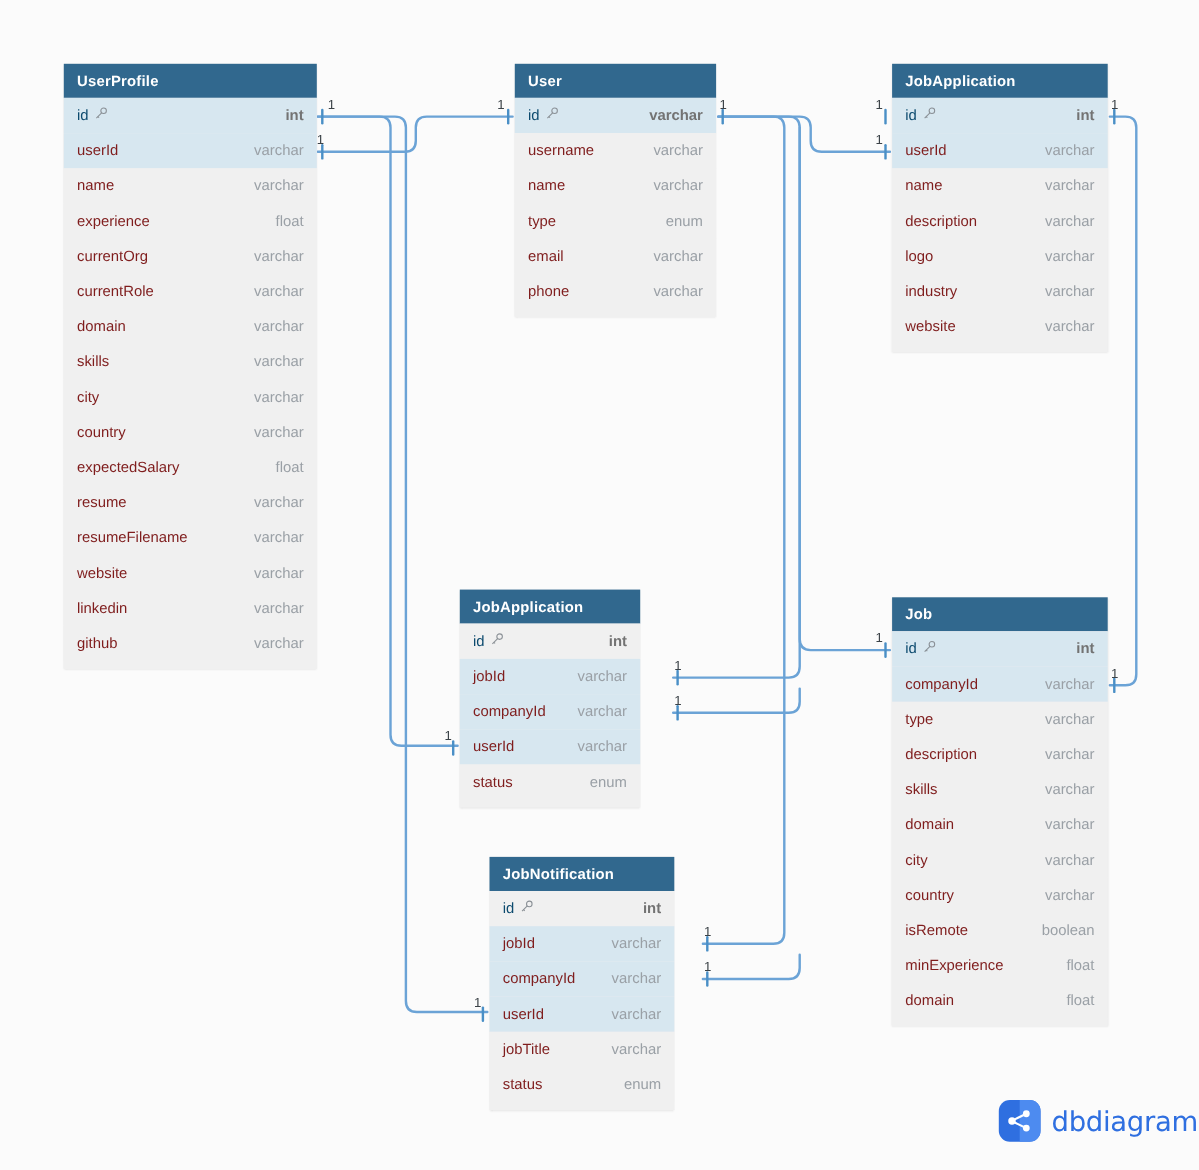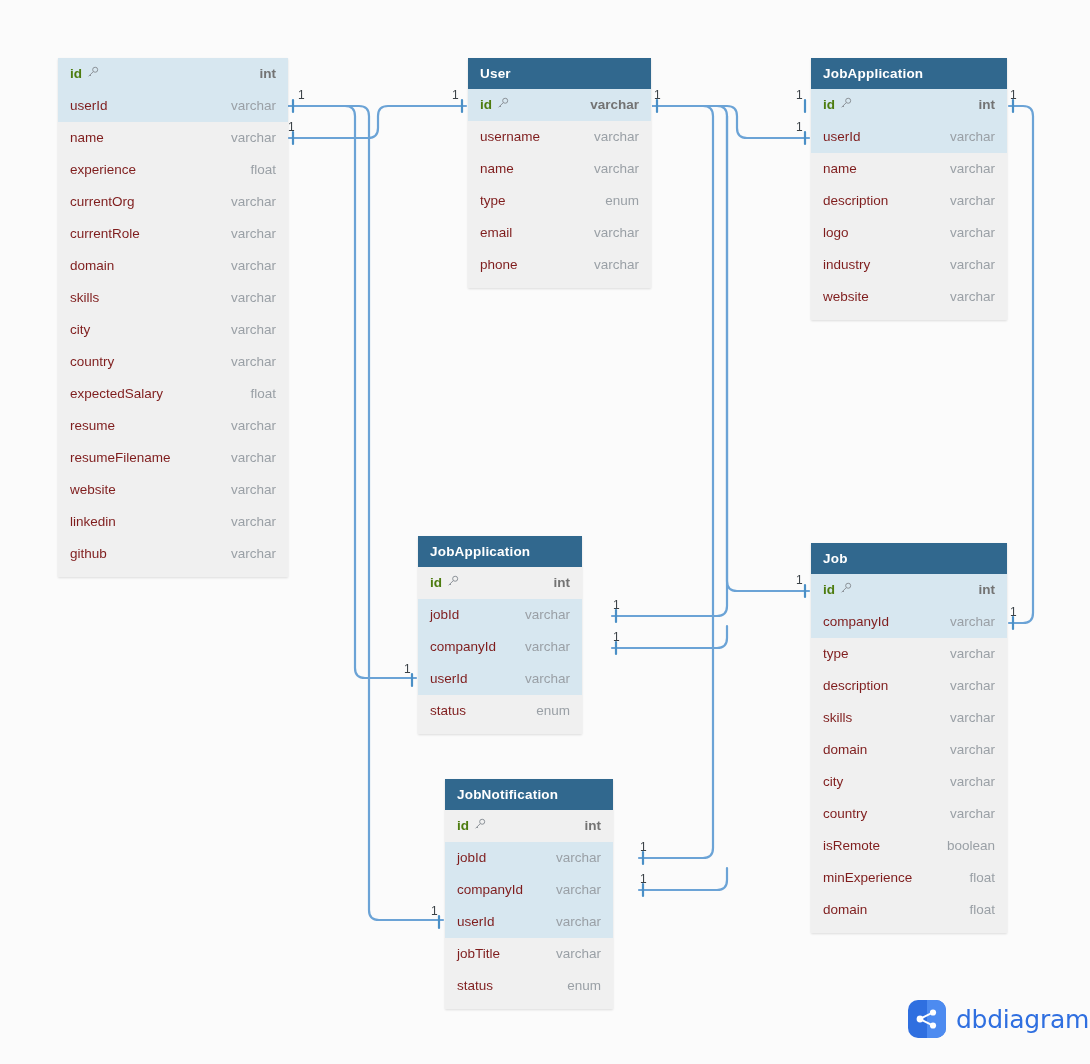--- a/index.html
+++ b/index.html
@@ -40,21 +40,21 @@
     align-items:center;
     justify-content:space-between;
     padding:0 12px;
     box-sizing:border-box;
     font-size:13.5px;
     background:#f0f0f0;
     white-space:nowrap;
   }
   .row.hl{background:#d7e7f0;}
   .row .fname{color:#7f1d1d;display:flex;align-items:center;gap:4px;}
-  .row.pk .fname{font-weight:bold;color:#4d7c0f;}
+  .row.pk .fname{font-weight:normal;color:#0c4a6e;}
   .row .ftype{color:#9aa0a6;}
   .row.pk .ftype{color:#737373;font-weight:bold;}
   .keyicon{display:inline-block;width:13px;height:13px;position:relative;top:1px;}
 
   .logo{
     position:absolute;
     display:flex;
     align-items:center;
     gap:10px;
   }
@@ -140,20 +140,21 @@
   <div class="card-label" style="left:613px;top:598px;">1</div>
   <div class="card-label" style="left:613px;top:630px;">1</div>
   <div class="card-label" style="left:404px;top:662px;">1</div>
   <div class="card-label" style="left:640px;top:840px;">1</div>
   <div class="card-label" style="left:640px;top:872px;">1</div>
   <div class="card-label" style="left:431px;top:904px;">1</div>
   <div class="card-label" style="left:796px;top:573px;">1</div>
 
   <div id="tables-root">
       <div class="table" style="left: 58px; top: 58px; width: 230px;">
+        <div class="tbl-header">UserProfile</div>
         <div class="tbl-body">
           <div class="row hl pk">
             <span class="fname">
               <span>id</span>
               <span><svg class="keyicon" viewBox="0 0 16 16" fill="none" stroke="#8a9096" stroke-width="1.2">
                   <circle cx="11.3" cy="4.6" r="3.1"></circle>
                   <path d="M9.1 6.8 L3.2 12.7"></path>
                   <path d="M4.9 11.0 L6.2 12.3"></path>
                 </svg></span>
             </span>

